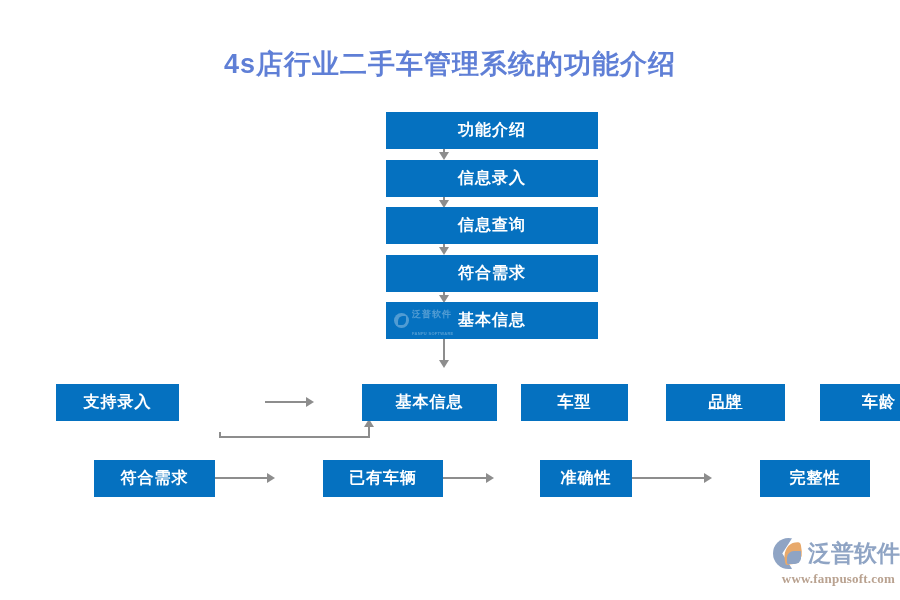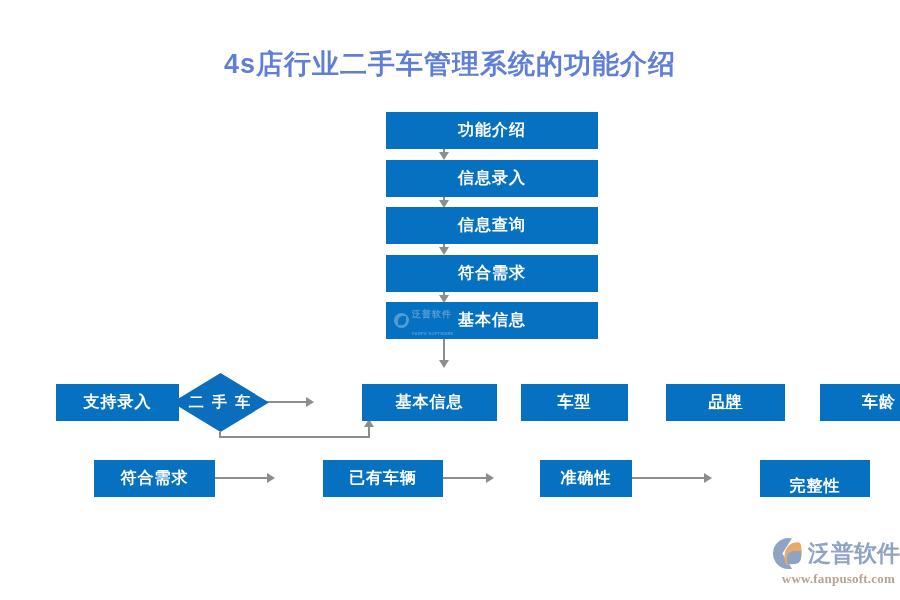--- a/index.html
+++ b/index.html
@@ -247,24 +247,20 @@
 
   <div class="conn v" style="left:443px; top:339px; height:27px;"></div>
   <div class="arrowhead down" style="left:439px; top:360px;"></div>
 
   <div class="node" style="left:8px; top:384px; width:123px; height:37px;">
     <span>支持录入</span>
   </div>
   <div class="conn h" style="left:131px; top:401px; width:37px;"></div>
   <div class="arrowhead right" style="left:163px; top:397px;"></div>
 
-  <div class="diamond" style="left:172px; top:373px; width:97px; height:59px;">
-    <span class="dshape"></span>
-    <span class="dlabel">二 手 车</span>
-  </div>
   <div class="conn h" style="left:265px; top:401px; width:46px;"></div>
   <div class="arrowhead right" style="left:306px; top:397px;"></div>
 
   <div class="node" style="left:314px; top:384px; width:135px; height:37px;">
     <span>基本信息</span>
   </div>
   <div class="conn h" style="left:437px; top:401px; width:36px;"></div>
   <div class="arrowhead right" style="left:468px; top:397px;"></div>
 
   <div class="node" style="left:473px; top:384px; width:107px; height:37px;">
@@ -299,21 +295,21 @@
   </div>
   <div class="conn h" style="left:395px; top:477px; width:96px;"></div>
   <div class="arrowhead right" style="left:486px; top:473px;"></div>
 
   <div class="node" style="left:492px; top:460px; width:92px; height:37px;">
     <span>准确性</span>
   </div>
   <div class="conn h" style="left:604px; top:477px; width:105px;"></div>
   <div class="arrowhead right" style="left:704px; top:473px;"></div>
 
-  <div class="node" style="left:712px; top:460px; width:110px; height:37px;align-items:flex-end;">
+  <div class="node" style="left:712px; top:460px; width:110px; height:37px;">
     <span>完整性</span>
   </div>
 
   <div class="brand-logo">
     <div class="lg-row">
       <span class="lg-mark">
         <span class="ring"></span>
         <span class="swoosh"></span>
         <span class="swoosh2"></span>
       </span>

